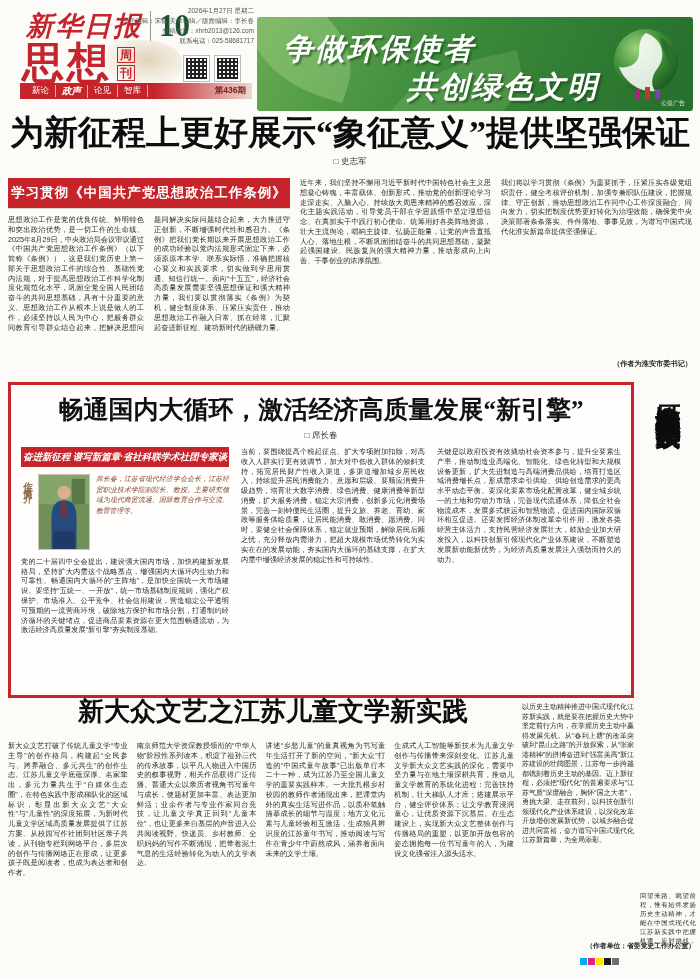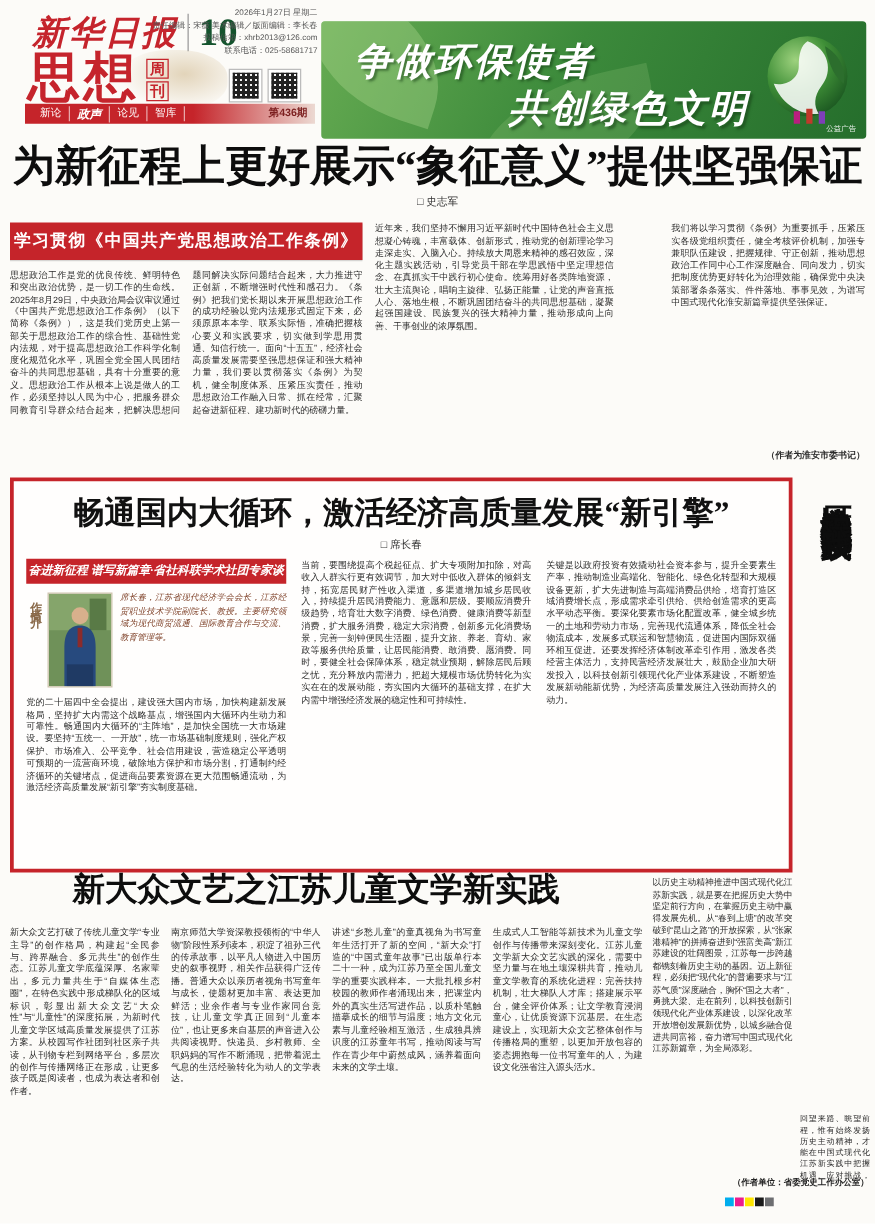--- a/index.html
+++ b/index.html
@@ -80,21 +80,21 @@
   .vheadline { writing-mode:vertical-rl; font-size:25px; font-weight:900; font-family:"Liberation Serif","DejaVu Serif",serif;
       color:#0d0d0d; letter-spacing:1px; height:502px; margin:0 auto; }
   .vtail { margin-top:6px; font-size:6.4px; line-height:1.4; text-align:justify; color:#2b2b2b; height:52px; overflow:hidden; }
   .vcredit { position:absolute; left:545px; top:941px; width:150px; text-align:right; font-size:6.8px; font-weight:bold; color:#222; }
   .regmarks { position:absolute; left:580px; top:958px; display:flex; gap:1px; }
   .regmarks span { width:7px; height:7px; display:block; }
 
   .rightcol-body { position:absolute; left:522px; top:702px; width:112px; height:236px; }
 
   
-  .bottom-headline { position:absolute; left:0; top:694px; width:506px; text-align:center; font-size:26px; font-weight:900;
+  .bottom-headline { position:absolute; left:20px; top:694px; width:506px; text-align:center; font-size:26px; font-weight:900;
       font-family:"Liberation Serif","DejaVu Serif",serif; color:#0d0d0d; white-space:nowrap; }
   .bottom-byline { position:absolute; left:8px; top:727px; width:506px; text-align:center; font-size:8.5px; color:#333; }
   .bottom-cols { position:absolute; left:8px; top:741px; width:506px; height:232px; display:flex; gap:9px; }
   .bottom-col { flex:1; height:232px; }
 </style>
 </head>
 <body>
 
 <div class="page">
 
@@ -160,21 +160,21 @@
   <div class="lead-headline">为新征程上更好展示“象征意义”提供坚强保证</div>
   <div class="lead-byline">□ 史志军</div>
 
   <div class="lead-cols">
     <div class="blockA">
       <div class="kicker">学习贯彻《中国共产党思想政治工作条例》</div>
       <div class="twocol newsp">思想政治工作是党的优良传统、鲜明特色和突出政治优势，是一切工作的生命线。2025年8月29日，中央政治局会议审议通过《中国共产党思想政治工作条例》（以下简称《条例》），这是我们党历史上第一部关于思想政治工作的综合性、基础性党内法规，对于提高思想政治工作科学化制度化规范化水平，巩固全党全国人民团结奋斗的共同思想基础，具有十分重要的意义。思想政治工作从根本上说是做人的工作，必须坚持以人民为中心，把服务群众同教育引导群众结合起来，把解决思想问题同解决实际问题结合起来，大力推进守正创新，不断增强时代性和感召力。《条例》把我们党长期以来开展思想政治工作的成功经验以党内法规形式固定下来，必须原原本本学、联系实际悟，准确把握核心要义和实践要求，切实做到学思用贯通、知信行统一。面向“十五五”，经济社会高质量发展需要坚强思想保证和强大精神力量，我们要以贯彻落实《条例》为契机，健全制度体系、压紧压实责任，推动思想政治工作融入日常、抓在经常，汇聚起奋进新征程、建功新时代的磅礴力量。</div>
     </div>
     <div class="lead-col newsp">近年来，我们坚持不懈用习近平新时代中国特色社会主义思想凝心铸魂，丰富载体、创新形式，推动党的创新理论学习走深走实、入脑入心。持续放大周恩来精神的感召效应，深化主题实践活动，引导党员干部在学思践悟中坚定理想信念、在真抓实干中践行初心使命。统筹用好各类阵地资源，壮大主流舆论，唱响主旋律、弘扬正能量，让党的声音直抵人心、落地生根，不断巩固团结奋斗的共同思想基础，凝聚起强国建设、民族复兴的强大精神力量，推动形成向上向善、干事创业的浓厚氛围。</div>
     <div class="lead-col">
-      <div class="newsp" style="height:178px;margin-left:36px;">我们将以学习贯彻《条例》为重要抓手，压紧压实各级党组织责任，健全考核评价机制，加强专兼职队伍建设，把握规律、守正创新，推动思想政治工作同中心工作深度融合、同向发力，切实把制度优势更好转化为治理效能，确保党中央决策部署条条落实、件件落地、事事见效，为谱写中国式现代化淮安新篇章提供坚强保证。</div>
+      <div class="newsp" style="height:178px;">我们将以学习贯彻《条例》为重要抓手，压紧压实各级党组织责任，健全考核评价机制，加强专兼职队伍建设，把握规律、守正创新，推动思想政治工作同中心工作深度融合、同向发力，切实把制度优势更好转化为治理效能，确保党中央决策部署条条落实、件件落地、事事见效，为谱写中国式现代化淮安新篇章提供坚强保证。</div>
       <div class="credit newsp">（作者为淮安市委书记）</div>
     </div>
   </div>
 
   <div class="redbox">
     <div class="redbox-headline">畅通国内大循环，激活经济高质量发展“新引擎”</div>
     <div class="redbox-byline">□ 席长春</div>
     <div class="redbox-body">
       <div class="rb-colA">
         <div class="series-banner">奋进新征程 谱写新篇章·省社科联学术社团专家谈</div>

